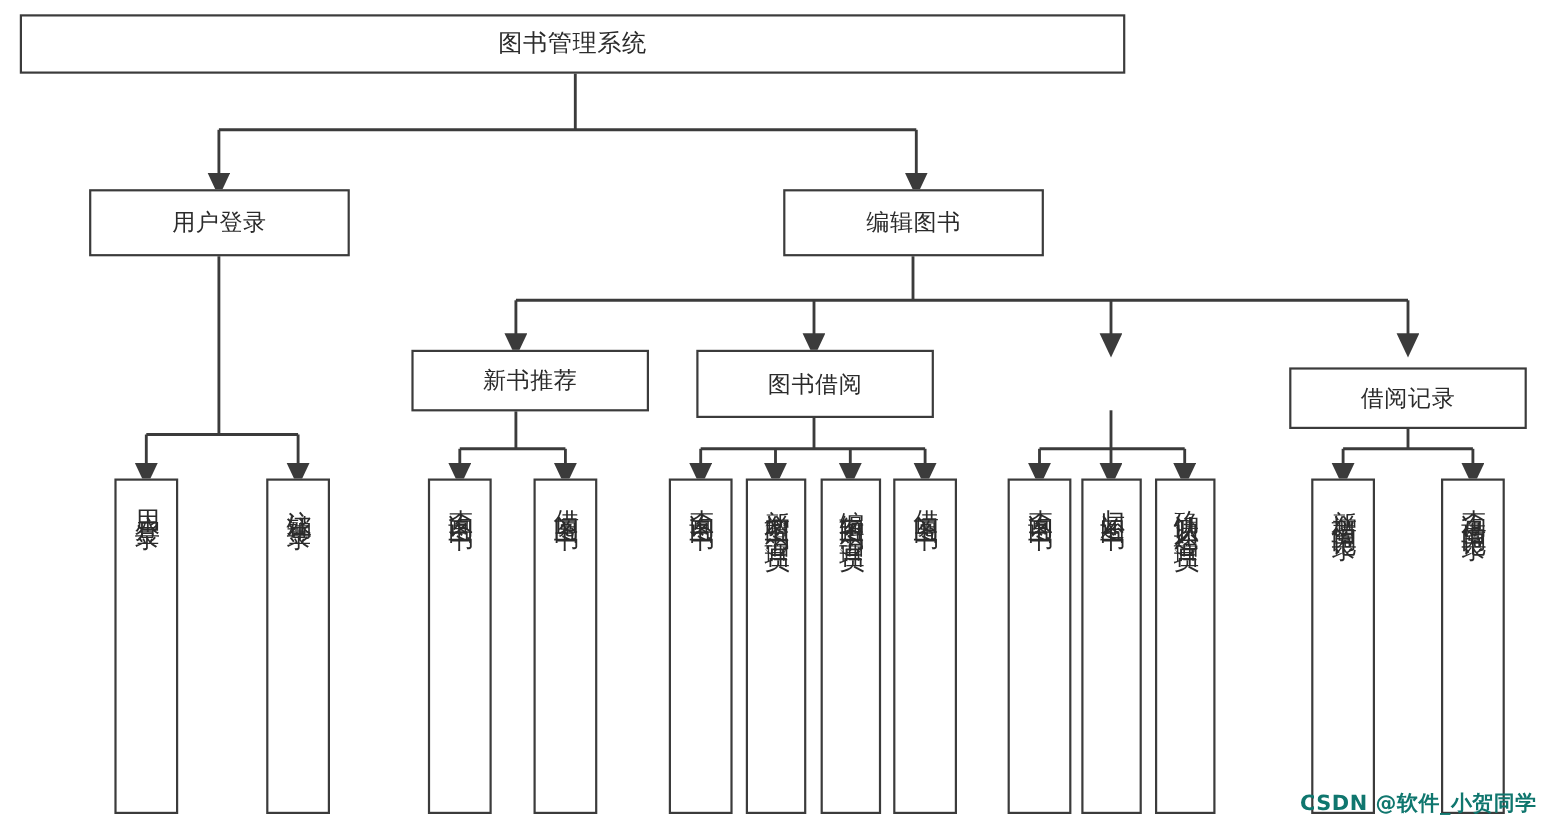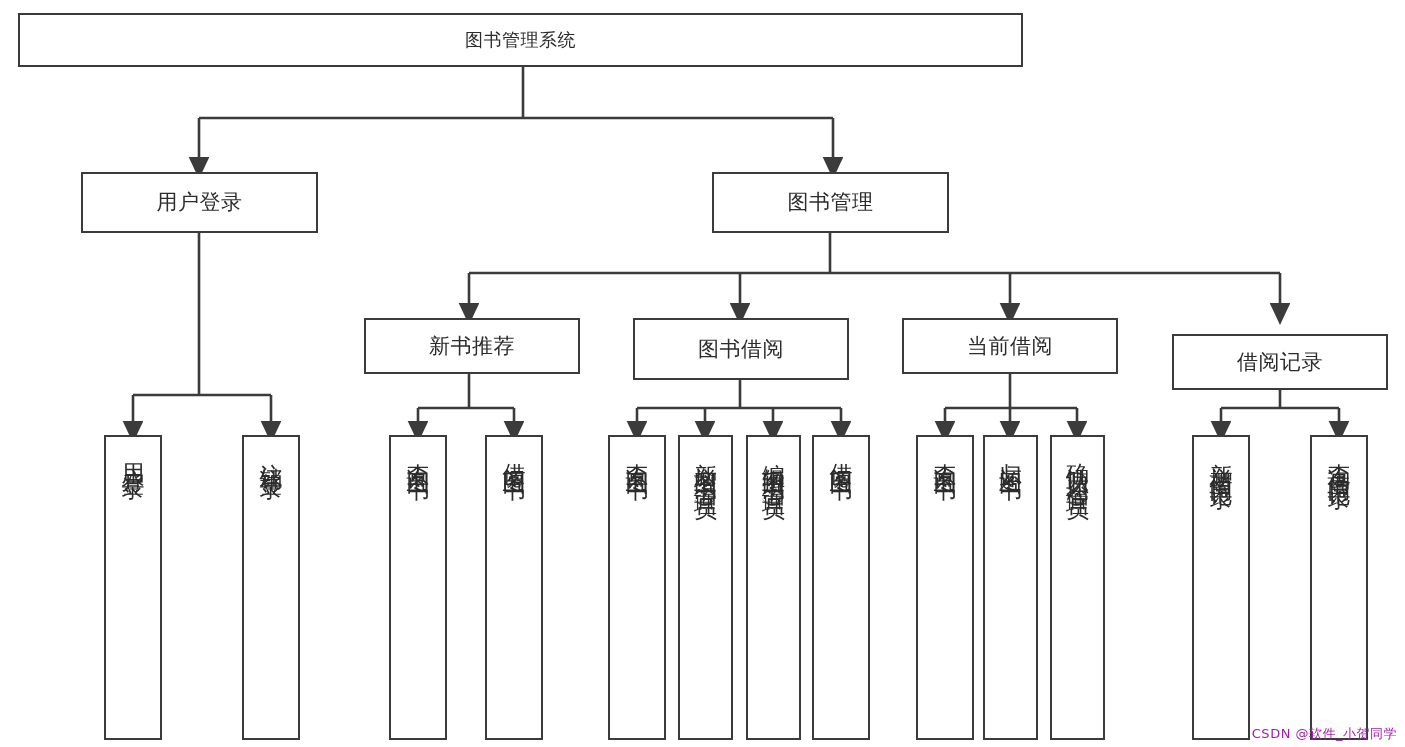--- a/index.html
+++ b/index.html
@@ -40,46 +40,47 @@
     color: #2b2b2b;
     line-height: 1.06;
     text-align: center;
     white-space: pre-line;
   }
   .node.horiz .lbl {
     font-size: 21px;
     letter-spacing: 0.5px;
   }
   .node.root .lbl {
-    font-size: 18px;
+    font-size: 22px;
     letter-spacing: 0.5px;
   }
   
   .node.vert {
     align-items: flex-start;
     justify-content: center;
     padding-top: 8px;
   }
   .node.vert .lbl {
     writing-mode: vertical-rl;
     text-orientation: upright;
     font-size: 23px;
     line-height: 1;
     letter-spacing: 5px;
     white-space: nowrap;
   }
   .watermark {
     position: absolute;
     right: 8px;
     bottom: 4px;
-    font-size: 13px;
-    color: #a21caf;
+    font-size: 19px;
+    color: #0f766e;
     letter-spacing: 0.5px;
     z-index: 3;
     white-space: nowrap;
+    font-weight: bold;
   }
 </style>
 </head>
 <body>
 
 <div id="canvas">
 
   <svg id="wires" viewBox="0 0 1405 747" width="1405" height="747" xmlns="http://www.w3.org/2000/svg">
     <defs>
       <marker id="arrow" markerWidth="9" markerHeight="9" refX="1.2" refY="4" orient="auto" markerUnits="strokeWidth">
@@ -131,32 +132,29 @@
   </svg>
 
   <div class="node root horiz" style="left:18px; top:13px; width:1005px; height:54px;">
     <span class="lbl">图书管理系统</span>
   </div>
 
   <div class="node horiz" style="left:81px; top:172px; width:237px; height:61px;">
     <span class="lbl">用户登录</span>
   </div>
   <div class="node horiz" style="left:712px; top:172px; width:237px; height:61px;">
-    <span class="lbl">图书管理</span>
-  </div>
-
-  <div class="node horiz" style="left:364px; top:318px; width:216px; height:56px;">
+    <span class="lbl">编辑图书</span>
+  </div>
+
+  <div class="node horiz" style="left:374px; top:318px; width:216px; height:56px;">
     <span class="lbl">新书推荐</span>
   </div>
   <div class="node horiz" style="left:633px; top:318px; width:216px; height:62px;">
     <span class="lbl">图书借阅</span>
   </div>
-  <div class="node horiz" style="left:902px; top:318px; width:216px; height:56px;">
-    <span class="lbl">当前借阅</span>
-  </div>
   <div class="node horiz" style="left:1172px; top:334px; width:216px; height:56px;">
     <span class="lbl">借阅记录</span>
   </div>
 
   <div class="node vert" style="left:104px; top:435px; width:58px; height:305px;">
     <span class="lbl">用户登录</span>
   </div>
   <div class="node vert" style="left:242px; top:435px; width:58px; height:305px;">
     <span class="lbl">注销登录</span>
   </div>

